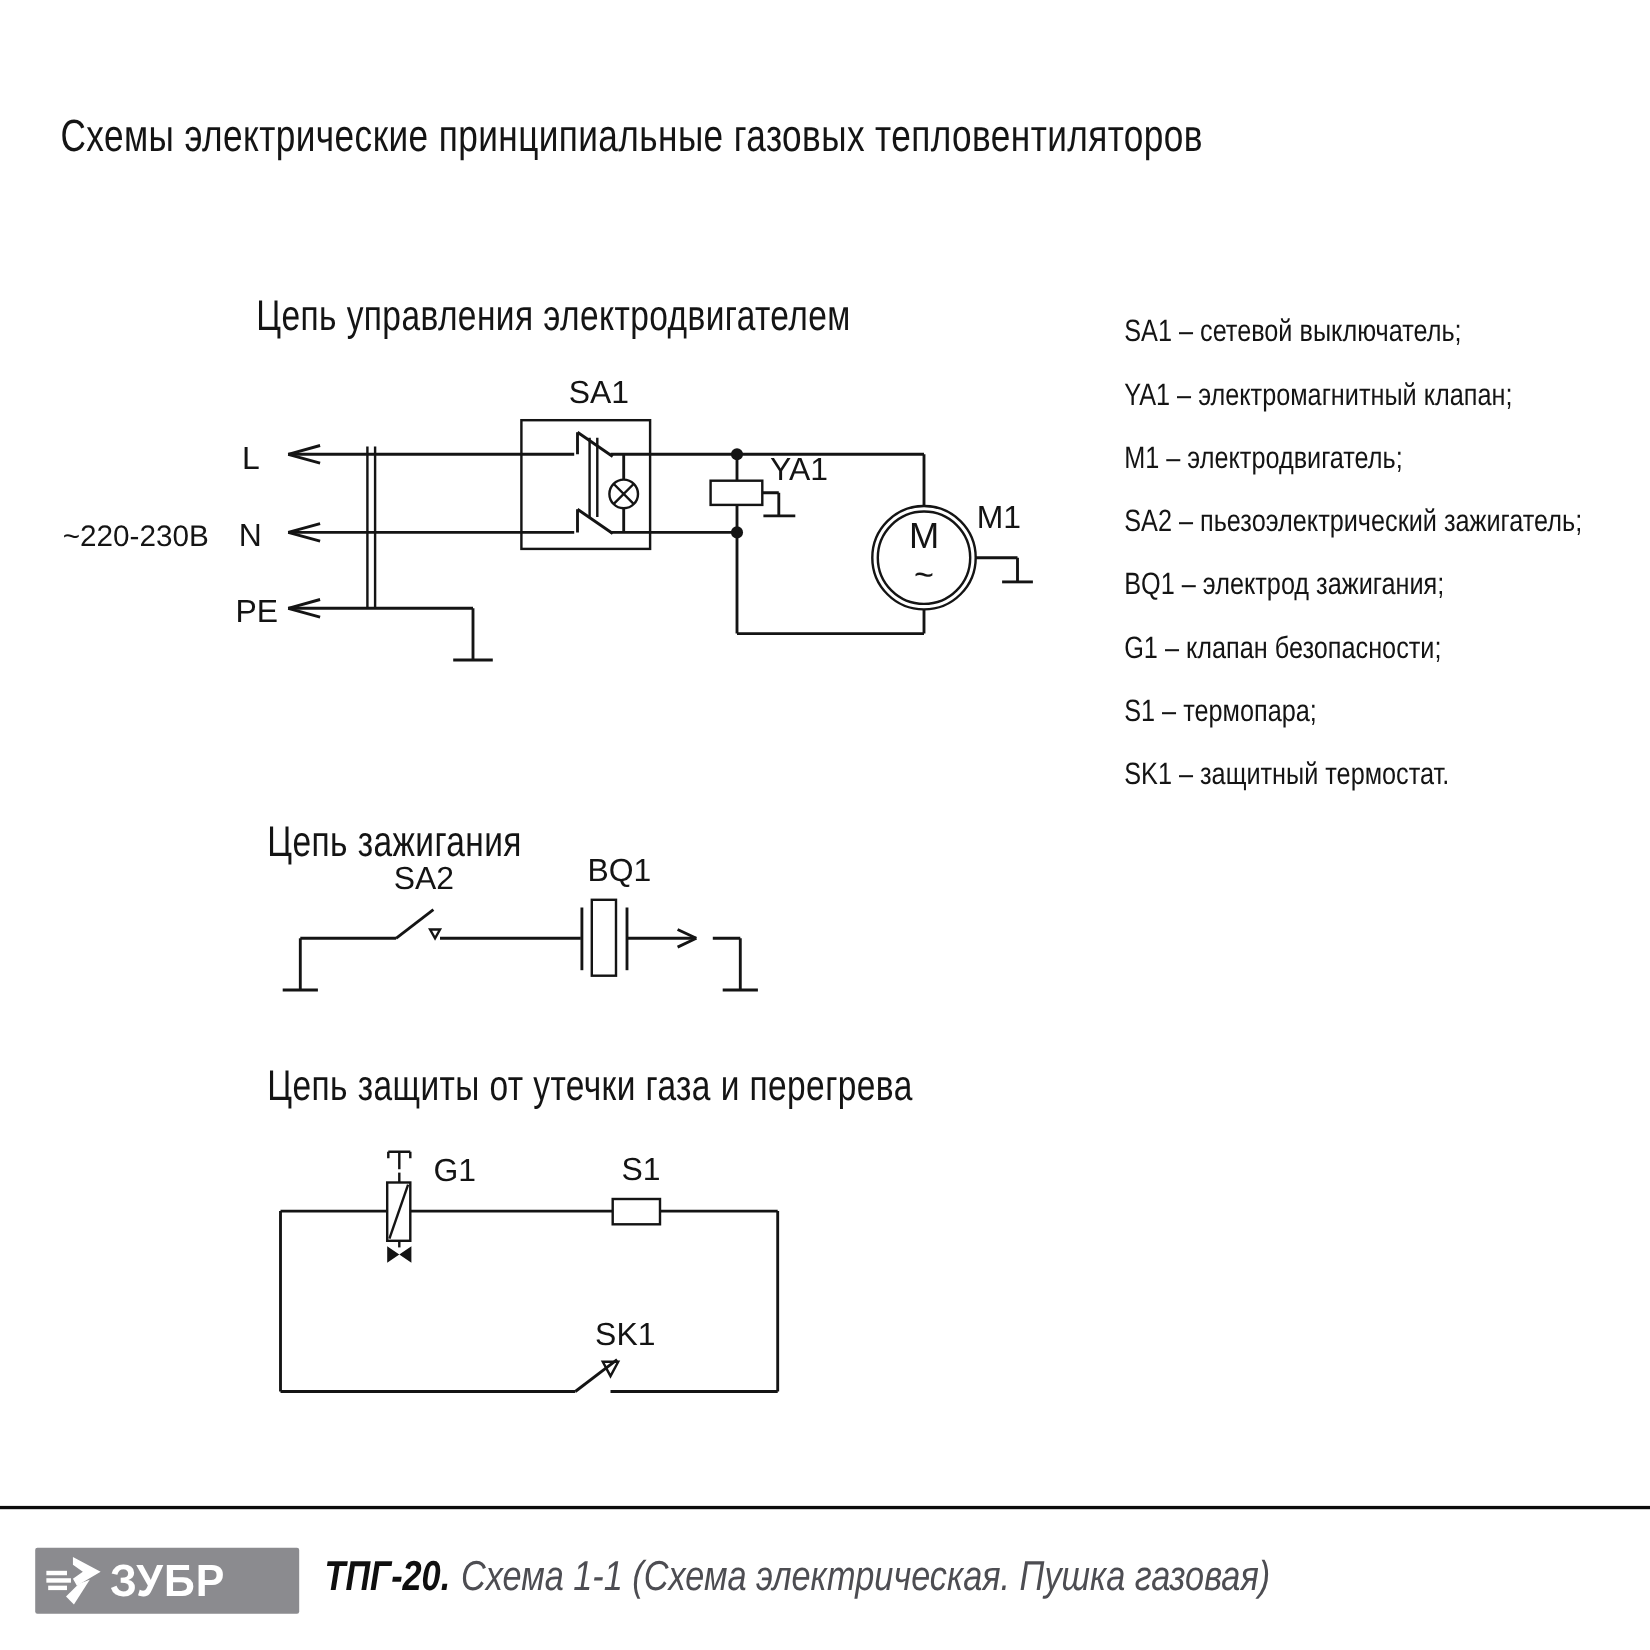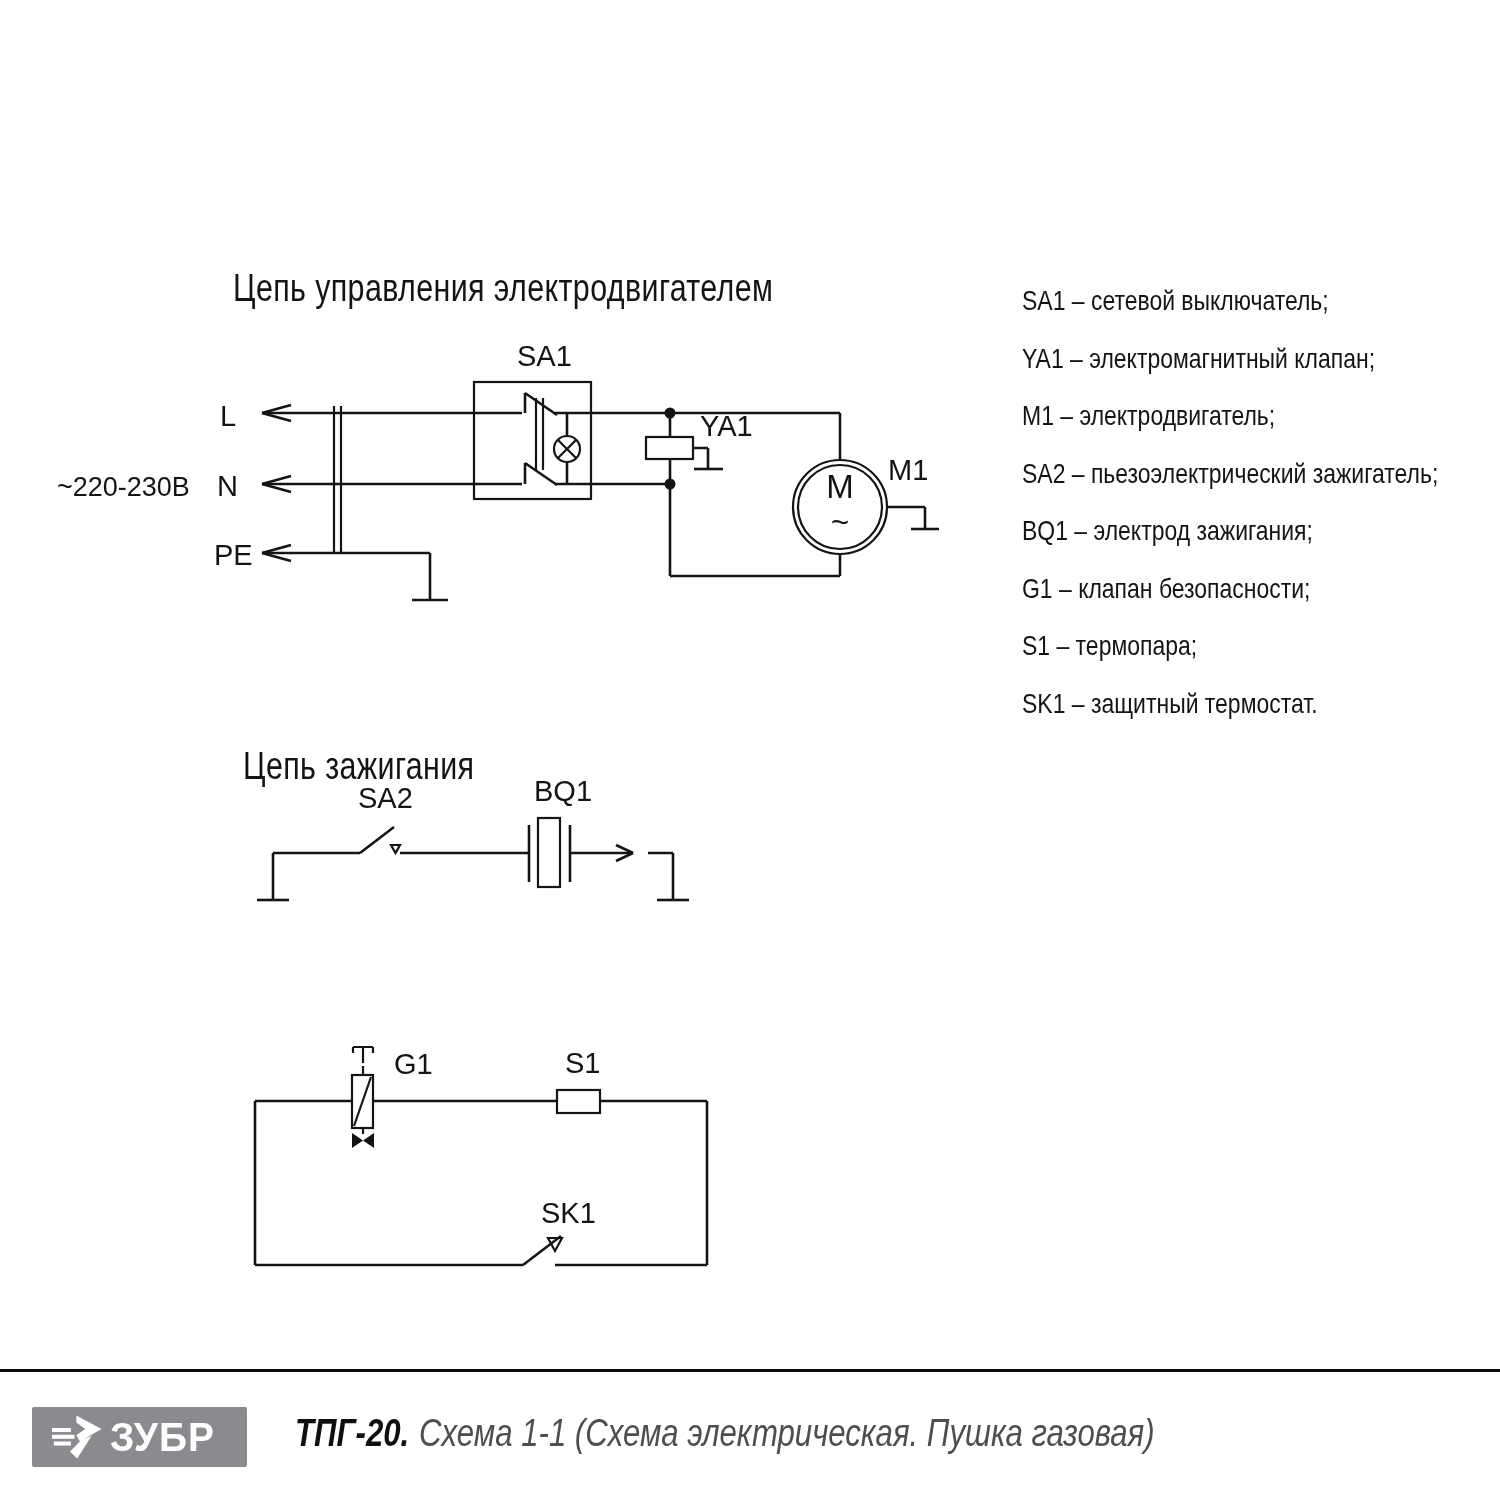--- a/index.html
+++ b/index.html
@@ -11,34 +11,37 @@
   .section-h{font-size:39px;font-weight:500;letter-spacing:0.5px;}
   .legend{left:1022px;top:272px;}
   .legend-item{height:57.5px;line-height:57.5px;font-size:28px;white-space:nowrap;}
   .legend-item span{display:inline-block;transform:scaleX(0.82);transform-origin:left center;}
   svg text{font-family:"Liberation Sans",sans-serif;fill:#141414;font-size:29px;}
   svg .sm{font-size:27px;}
   .wire{stroke:#141414;stroke-width:2.6;fill:none;}
   .thin{stroke:#141414;stroke-width:2.2;fill:none;}
   .dot{fill:#141414;stroke:none;}
   .divider{left:0;top:1369px;width:1500px;height:3px;background:#0c0c0c;}
-  .logo-box{left:32px;top:1407px;width:215px;height:60px;border-radius:2px;
-            display:flex;align-items:center;padding-left:20px;box-sizing:border-box;}
+  .logo-box{left:32px;top:1407px;width:240px;height:60px;border-radius:2px;
+            display:flex;align-items:center;padding-left:10px;box-sizing:border-box;}
   .logo-text{color:#ffffff;font-size:41px;font-weight:bold;letter-spacing:1px;
              display:inline-block;transform:scaleX(0.95);transform-origin:left center;margin-left:4px;}
   .caption{left:295px;top:1412px;font-size:38px;white-space:nowrap;font-style:italic;}
   .caption .inner{display:inline-block;transform:scaleX(0.82);transform-origin:left center;}
   .cap-model{font-weight:bold;color:#0f0f0f;}
   .cap-rest{color:#4d4d52;font-weight:normal;margin-left:12px;}
 </style>
 </head>
 <body>
 
 <div id="canvas">
 
+  <div class="abs" style="left:55px;top:100px;">
+    <span class="gost title">Схемы электрические принципиальные газовых тепловентиляторов</span>
+  </div>
 
   <div class="abs" style="left:233px;top:266px;text-align:right;">
     <span class="gost section-h">Цепь управления электродвигателем</span>
   </div>
 
   <svg class="abs" style="left:0;top:330px;" width="960" height="300" viewBox="0 0 960 300">
 
     <g>
       <path class="wire" d="M262,83 H522"></path>
       <path class="wire" d="M262,83 L291,75 M262,83 L291,91"></path>
@@ -125,20 +128,23 @@
       <path class="wire" d="M570,93 H633"></path>
       <path class="wire" d="M633,93 L616,85 M633,93 L616,101"></path>
     </g>
     <text x="534" y="41">BQ1</text>
     <g>
       <path class="wire" d="M648,93 H673 M673,93 V140"></path>
       <path class="wire" d="M657,140 H689"></path>
     </g>
   </svg>
 
+  <div class="abs" style="left:243px;top:966px;">
+    <span class="gost section-h">Цепь защиты от утечки газа и перегрева</span>
+  </div>
 
   <svg class="abs" style="left:0;top:1030px;" width="780" height="250" viewBox="0 0 780 250">
     <g>
       <path class="wire" d="M255,71 H352 M373,71 H557 M600,71 H707"></path>
       <path class="wire" d="M255,71 V235 M707,71 V235"></path>
       <path class="wire" d="M255,235 H523 M555,235 H707"></path>
     </g>
     <g>
       <rect class="thin" x="352" y="45" width="21" height="53"></rect>
       <path class="thin" d="M354,96 L371,47"></path>

